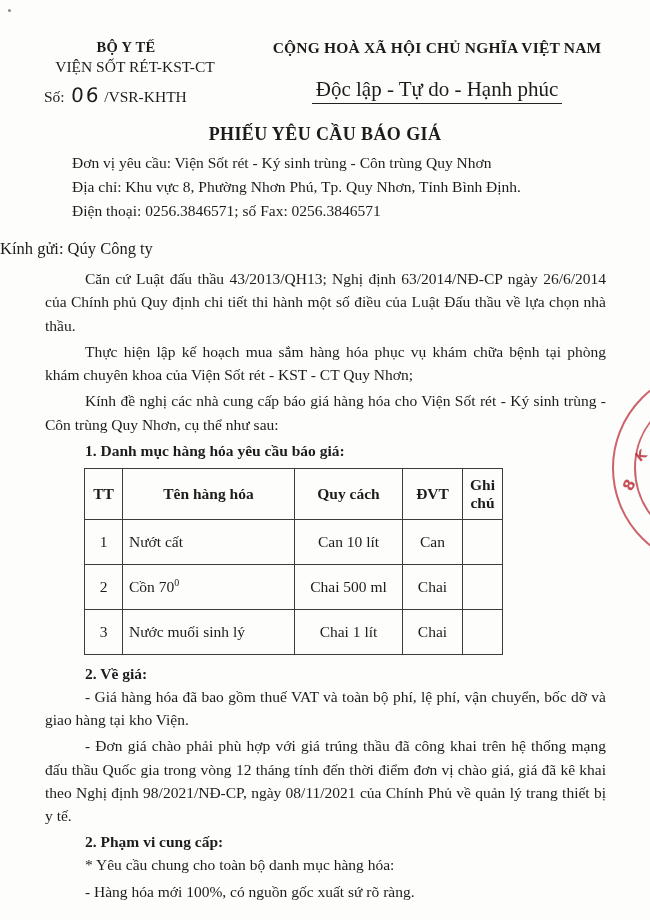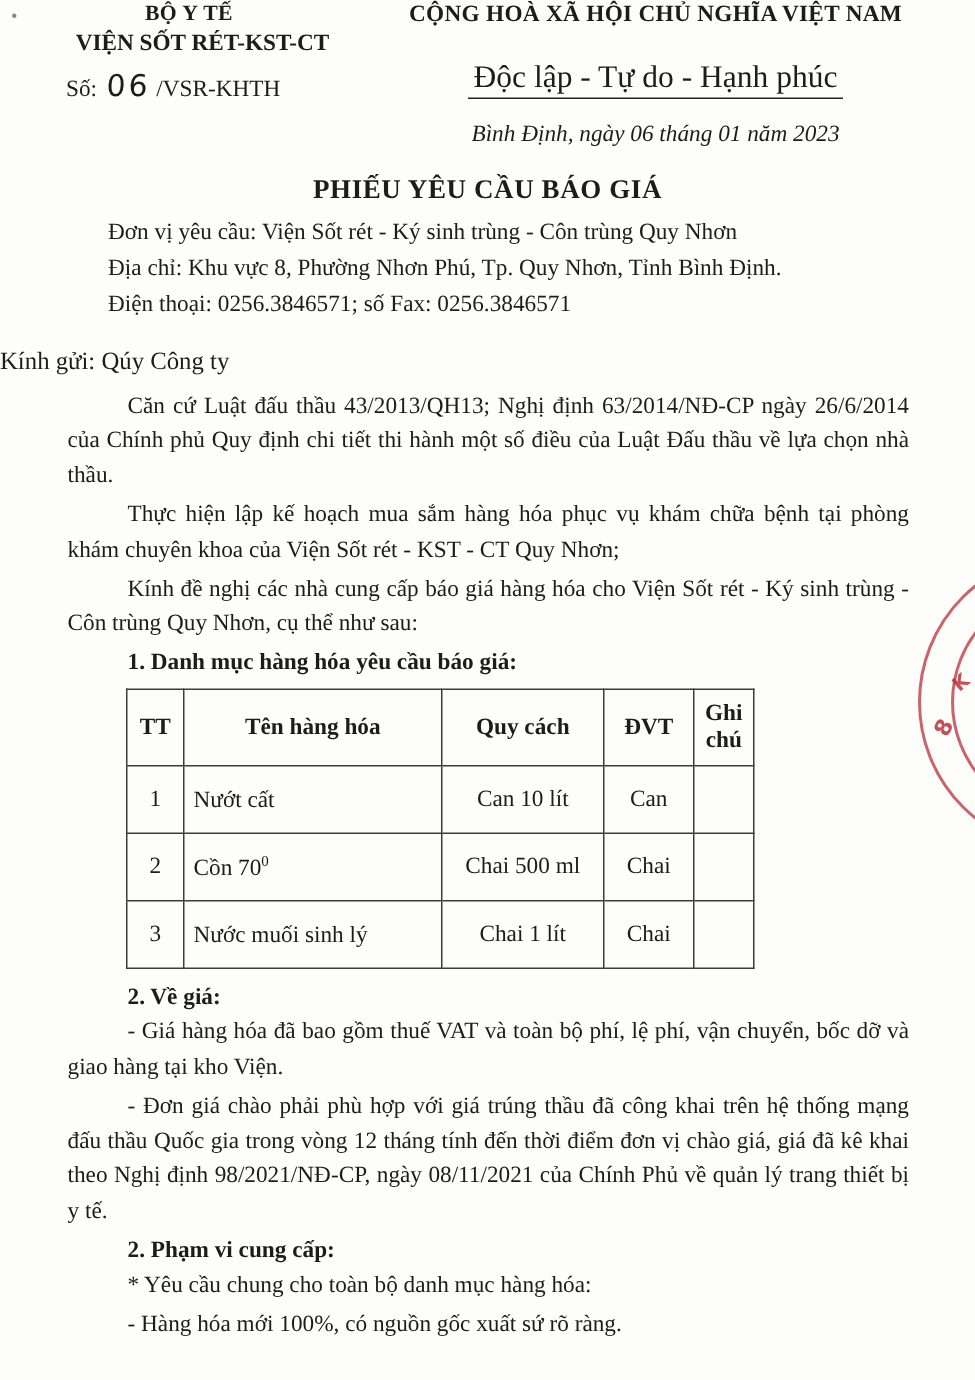--- a/index.html
+++ b/index.html
@@ -17,28 +17,29 @@
     overflow:hidden;
   }
   .speck{
     position:absolute;left:8px;top:9px;width:3px;height:3px;
     background:#8a8a8a;border-radius:50%;
   }
 
   
   .header{
     display:flex;
+    padding-top:38px;
   }
   .header-left{
     width:252px;
     text-align:center;
     line-height:1.28;
   }
   .header-left .l1{font-size:14.5px;font-weight:bold;letter-spacing:.3px;}
-  .header-left .l2{font-size:15.5px;font-weight:bold;margin-left:18px;}
+  .header-left .l2{font-size:15.5px;font-weight:normal;margin-left:18px;}
   .header-left .l3{font-size:15.5px;font-weight:bold;}
   .header-left .l3 span{border-bottom:1.6px solid #222;padding:0 6px 2px;}
   .so-line{
     margin-top:7px;
     text-align:left;
     padding-left:44px;
     font-size:15.5px;
   }
   .so-line .handwritten{
     font-family:"DejaVu Sans", sans-serif;
@@ -170,21 +171,20 @@
     <div class="header-left">
       <div class="l1">BỘ Y TẾ</div>
       <div class="l2">VIỆN SỐT RÉT-KST-CT</div>
       <div class="so-line">
         <span>Số:</span><span class="handwritten">06</span><span>/VSR-KHTH</span>
       </div>
     </div>
     <div class="header-right">
       <div class="r1">CỘNG HOÀ XÃ HỘI CHỦ NGHĨA VIỆT NAM</div>
       <div class="r2"><span>Độc lập - Tự do - Hạnh phúc</span></div>
-      <div class="date">Bình Định, ngày 06 tháng 01 năm 2023</div>
     </div>
   </div>
 
   <div class="doc-title">PHIẾU YÊU CẦU BÁO GIÁ</div>
 
   <div class="info">
     <div>Đơn vị yêu cầu: Viện Sốt rét - Ký sinh  trùng - Côn trùng Quy Nhơn</div>
     <div>Địa chỉ: Khu vực 8, Phường Nhơn Phú, Tp. Quy Nhơn, Tỉnh Bình Định.</div>
     <div>Điện thoại: 0256.3846571; số Fax: 0256.3846571</div>
   </div>

